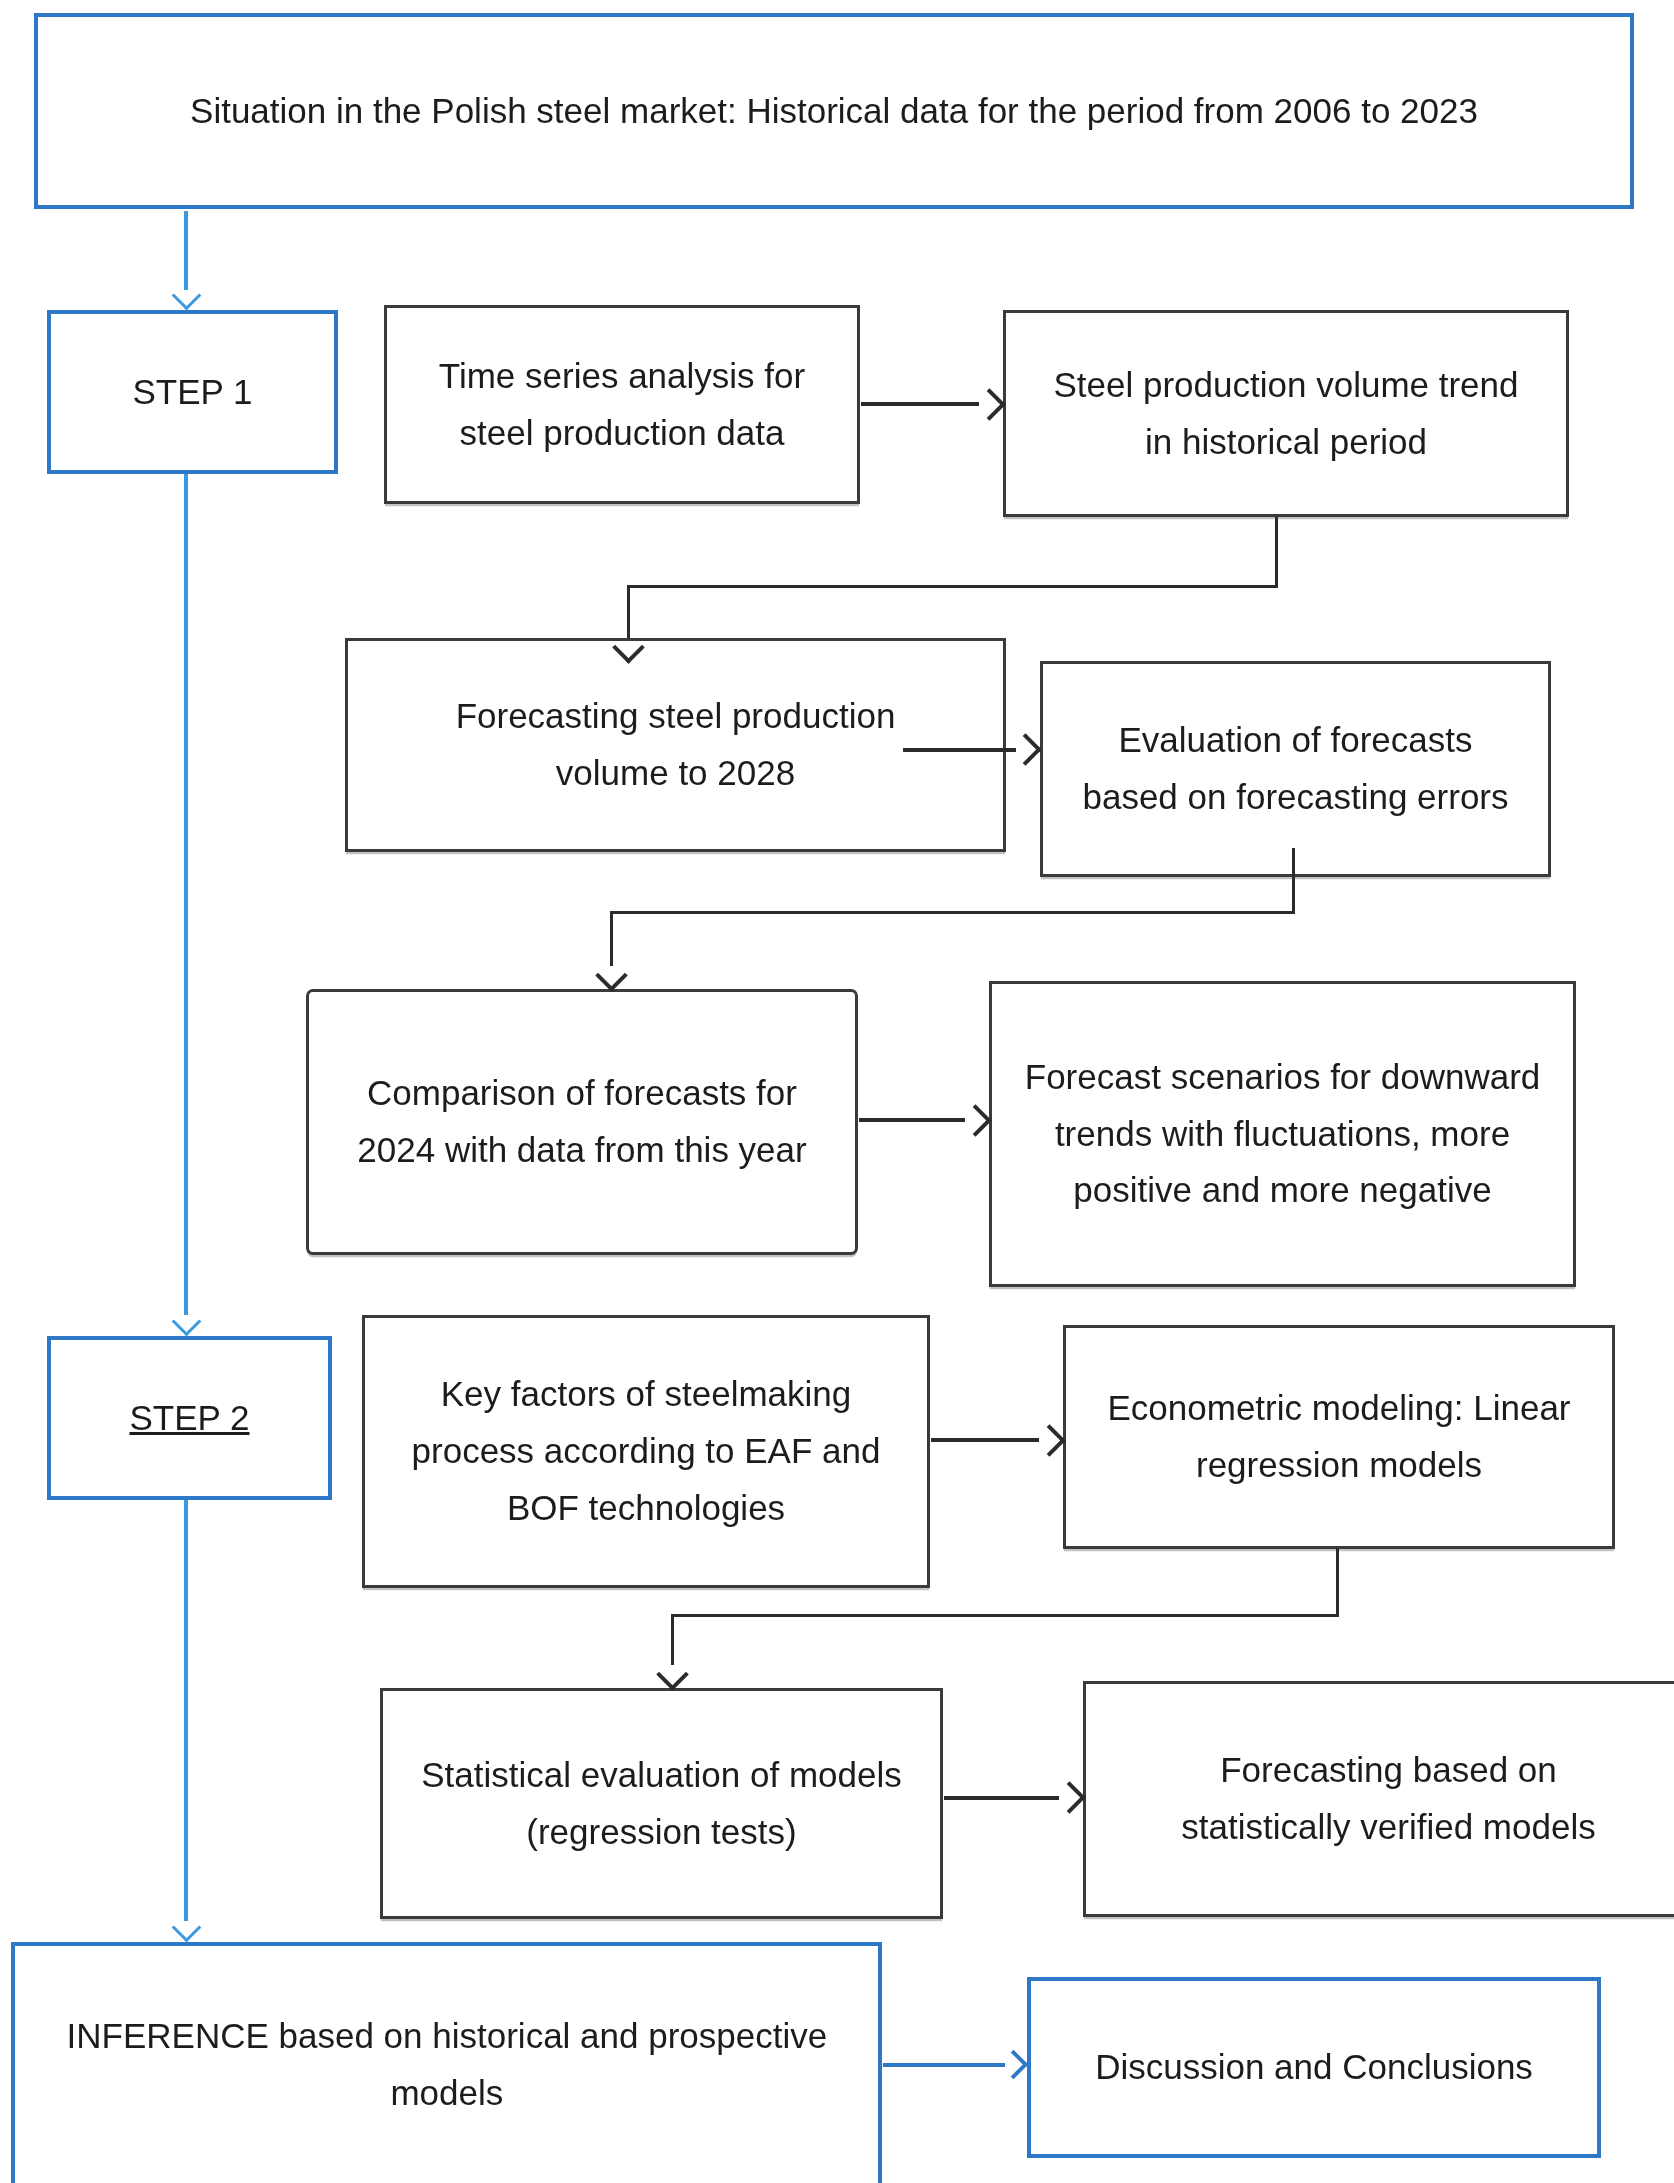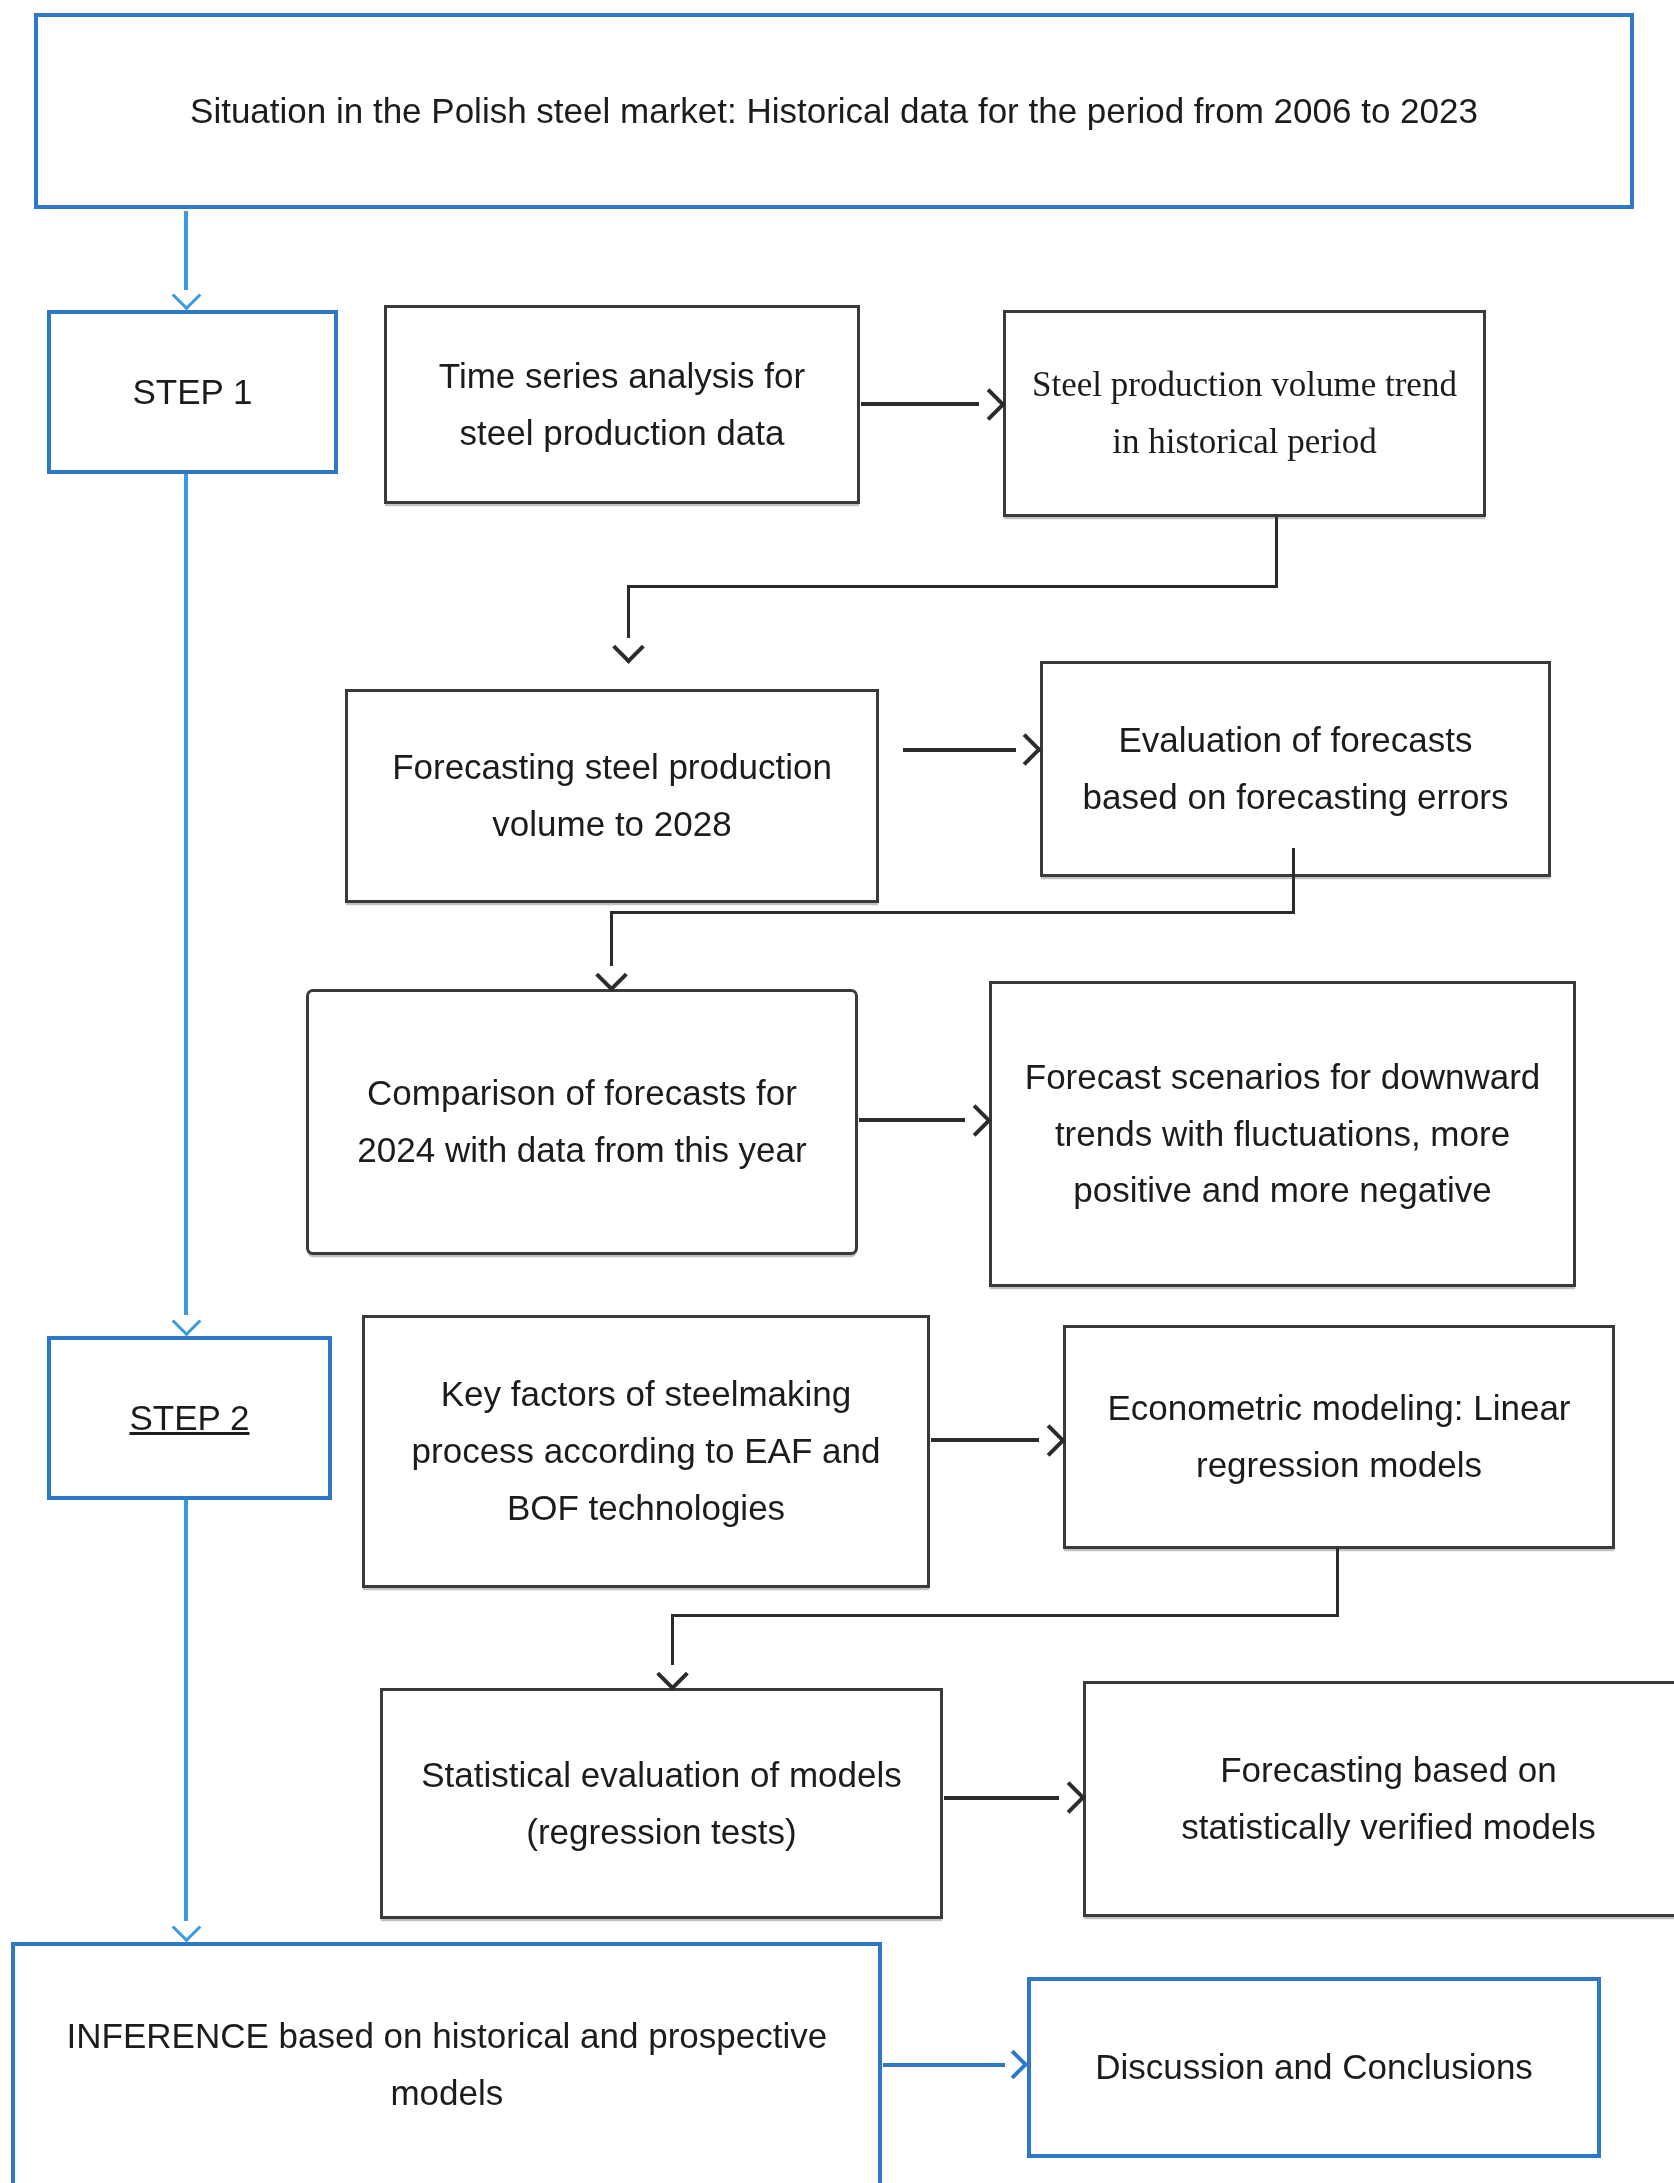--- a/index.html
+++ b/index.html
@@ -39,22 +39,22 @@
   .chev.down{ transform:rotate(45deg); }
   .chev.right{ transform:rotate(-45deg); }
 
   
   #title       {left:34px;   top:13px;   width:1600px; height:196px;}
   #step1       {left:47px;  top:310px;  width:291px;  height:164px;}
   #step2       {left:47px;  top:1336px; width:285px;  height:164px;text-decoration:underline;}
   #inference   {left:11.4px;   top:1942px; width:871px; height:245px;}
   #discussion  {left:1027px; top:1977px; width:574px; height:181px;}
   #time_series {left:384px;  top:305px;  width:476px; height:199px;}
-  #trend       {left:1003px; top:310px;  width:483px; height:207px;font-family:Liberation Serif, serif;}
-  #forecasting {left:345px;  top:689px; width:534px; height:214px;}
+  #trend       {left:1003px; top:310px;  width:566px; height:207px;}
+  #forecasting {left:345px;  top:638px; width:661px; height:214px;}
   #evaluation  {left:1040px; top:631px; width:511px; height:216px;margin-top:30px;}
   #comparison  {left:306px;  top:989px; width:552px; height:266px;border-radius:7px;}
   #scenarios   {left:989px; top:981px; width:587px; height:306px;text-align:center;}
   #key_factors {left:362px;  top:1315px; width:568px; height:273px;}
   #econometric {left:1063px; top:1325px; width:552px; height:224px;}
   #statistical {left:380px;  top:1688px; width:563px; height:231px;}
   #verified    {left:1083px; top:1681px; width:611px; height:236px;}
 
   
   #v1{left:184px;top:211px;width:3.5px;height:79px;}

